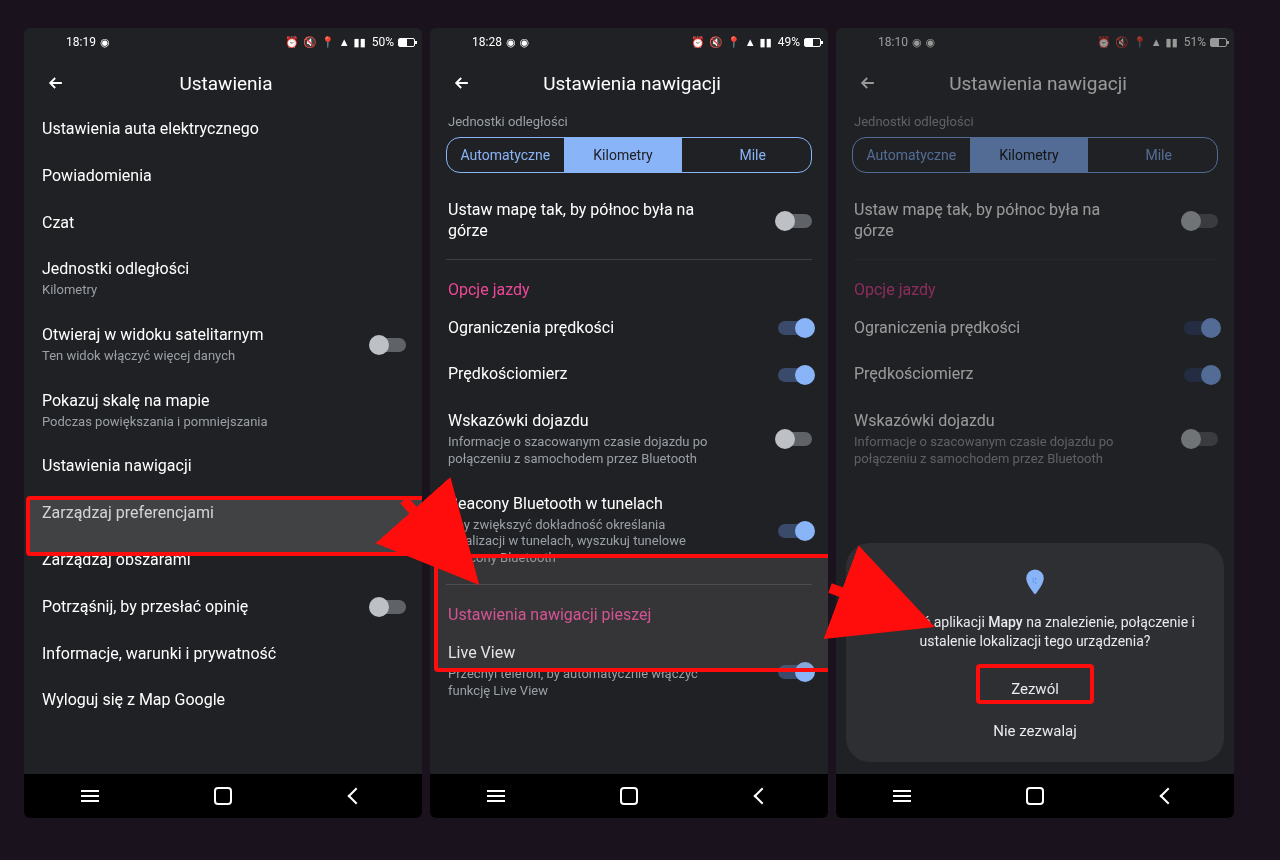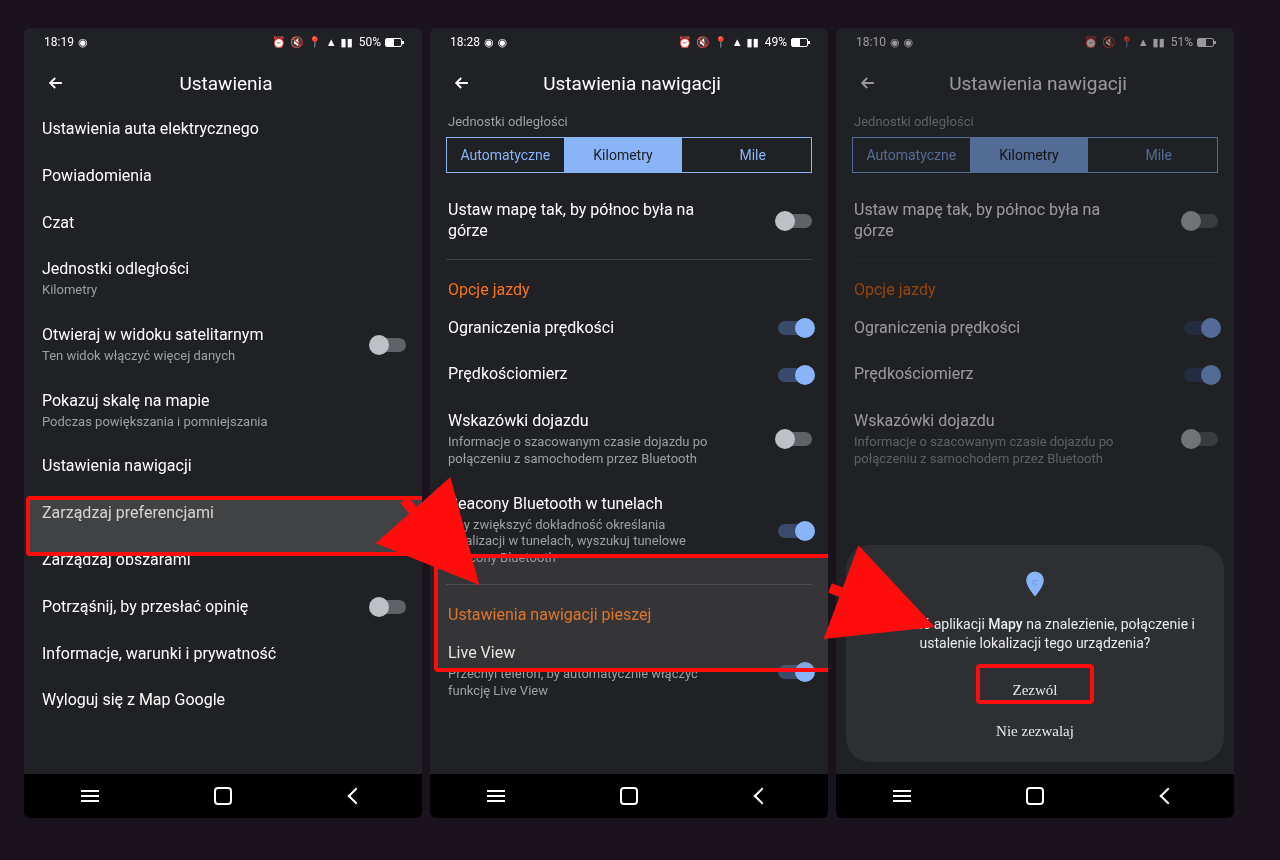--- a/index.html
+++ b/index.html
@@ -48,23 +48,24 @@
   .phone.dimmed .app-bar,
   .phone.dimmed .status-bar {
     filter: brightness(0.6);
   }
   
   .status-bar {
     height: 28px;
     display: flex;
     align-items: center;
     justify-content: space-between;
-    padding: 0 20px;
+    padding: 0 7px;
     font-size: 12px;
     color: #fff;
+    margin-left: 35px;
   }
   .status-left, .status-right {
     display: flex;
     align-items: center;
     gap: 4px;
   }
   .status-right .pct { margin-left: 2px; }
   .batt {
     width: 17px; height: 9px;
     border: 1px solid #fff;
@@ -127,21 +128,21 @@
     color: var(--text-dim);
     line-height: 1.3;
     margin-top: 2px;
     padding-right: 40px;
   }
   .row.with-toggle { padding-right: 50px; }
   .row.with-toggle .ttl { padding-right: 40px; }
   .section-hdr {
     padding: 16px 2px 6px;
     font-size: 16px;
-    color: #f97316;
+    color: #ec4899;
   }
   .small-hdr {
     padding: 4px 2px 8px;
     font-size: 13px;
     color: var(--text-dim);
   }
   .divider {
     height: 1px;
     background: var(--divider);
     margin: 4px 0;
@@ -166,21 +167,21 @@
   }
   .toggle.on { background: #3a4a6b; }
   .toggle.on::after {
     left: auto; right: -3px;
     background: var(--blue-toggle);
   }
   
   .seg {
     display: flex;
     border: 1px solid var(--blue);
-    border-radius: 0;
+    border-radius: 14px;
     overflow: hidden;
     margin-bottom: 14px;
   }
   .seg > div {
     flex: 1;
     text-align: center;
     padding: 9px 0;
     font-size: 14px;
     color: var(--blue);
     border-right: 1px solid var(--blue);
@@ -255,21 +256,20 @@
     font-size: 14px;
     color: var(--text);
     line-height: 1.4;
     margin-bottom: 16px;
   }
   .dialog .dbtn {
     text-align: center;
     padding: 12px 0;
     font-size: 15px;
     color: var(--text);
-    font-family: Liberation Serif, serif;
   }
   .dbold { font-weight: 500; }
   
   svg.arrows {
     position: absolute;
     left: 0; top: 0;
     width: 1280px; height: 860px;
     pointer-events: none;
     z-index: 20;
   }

